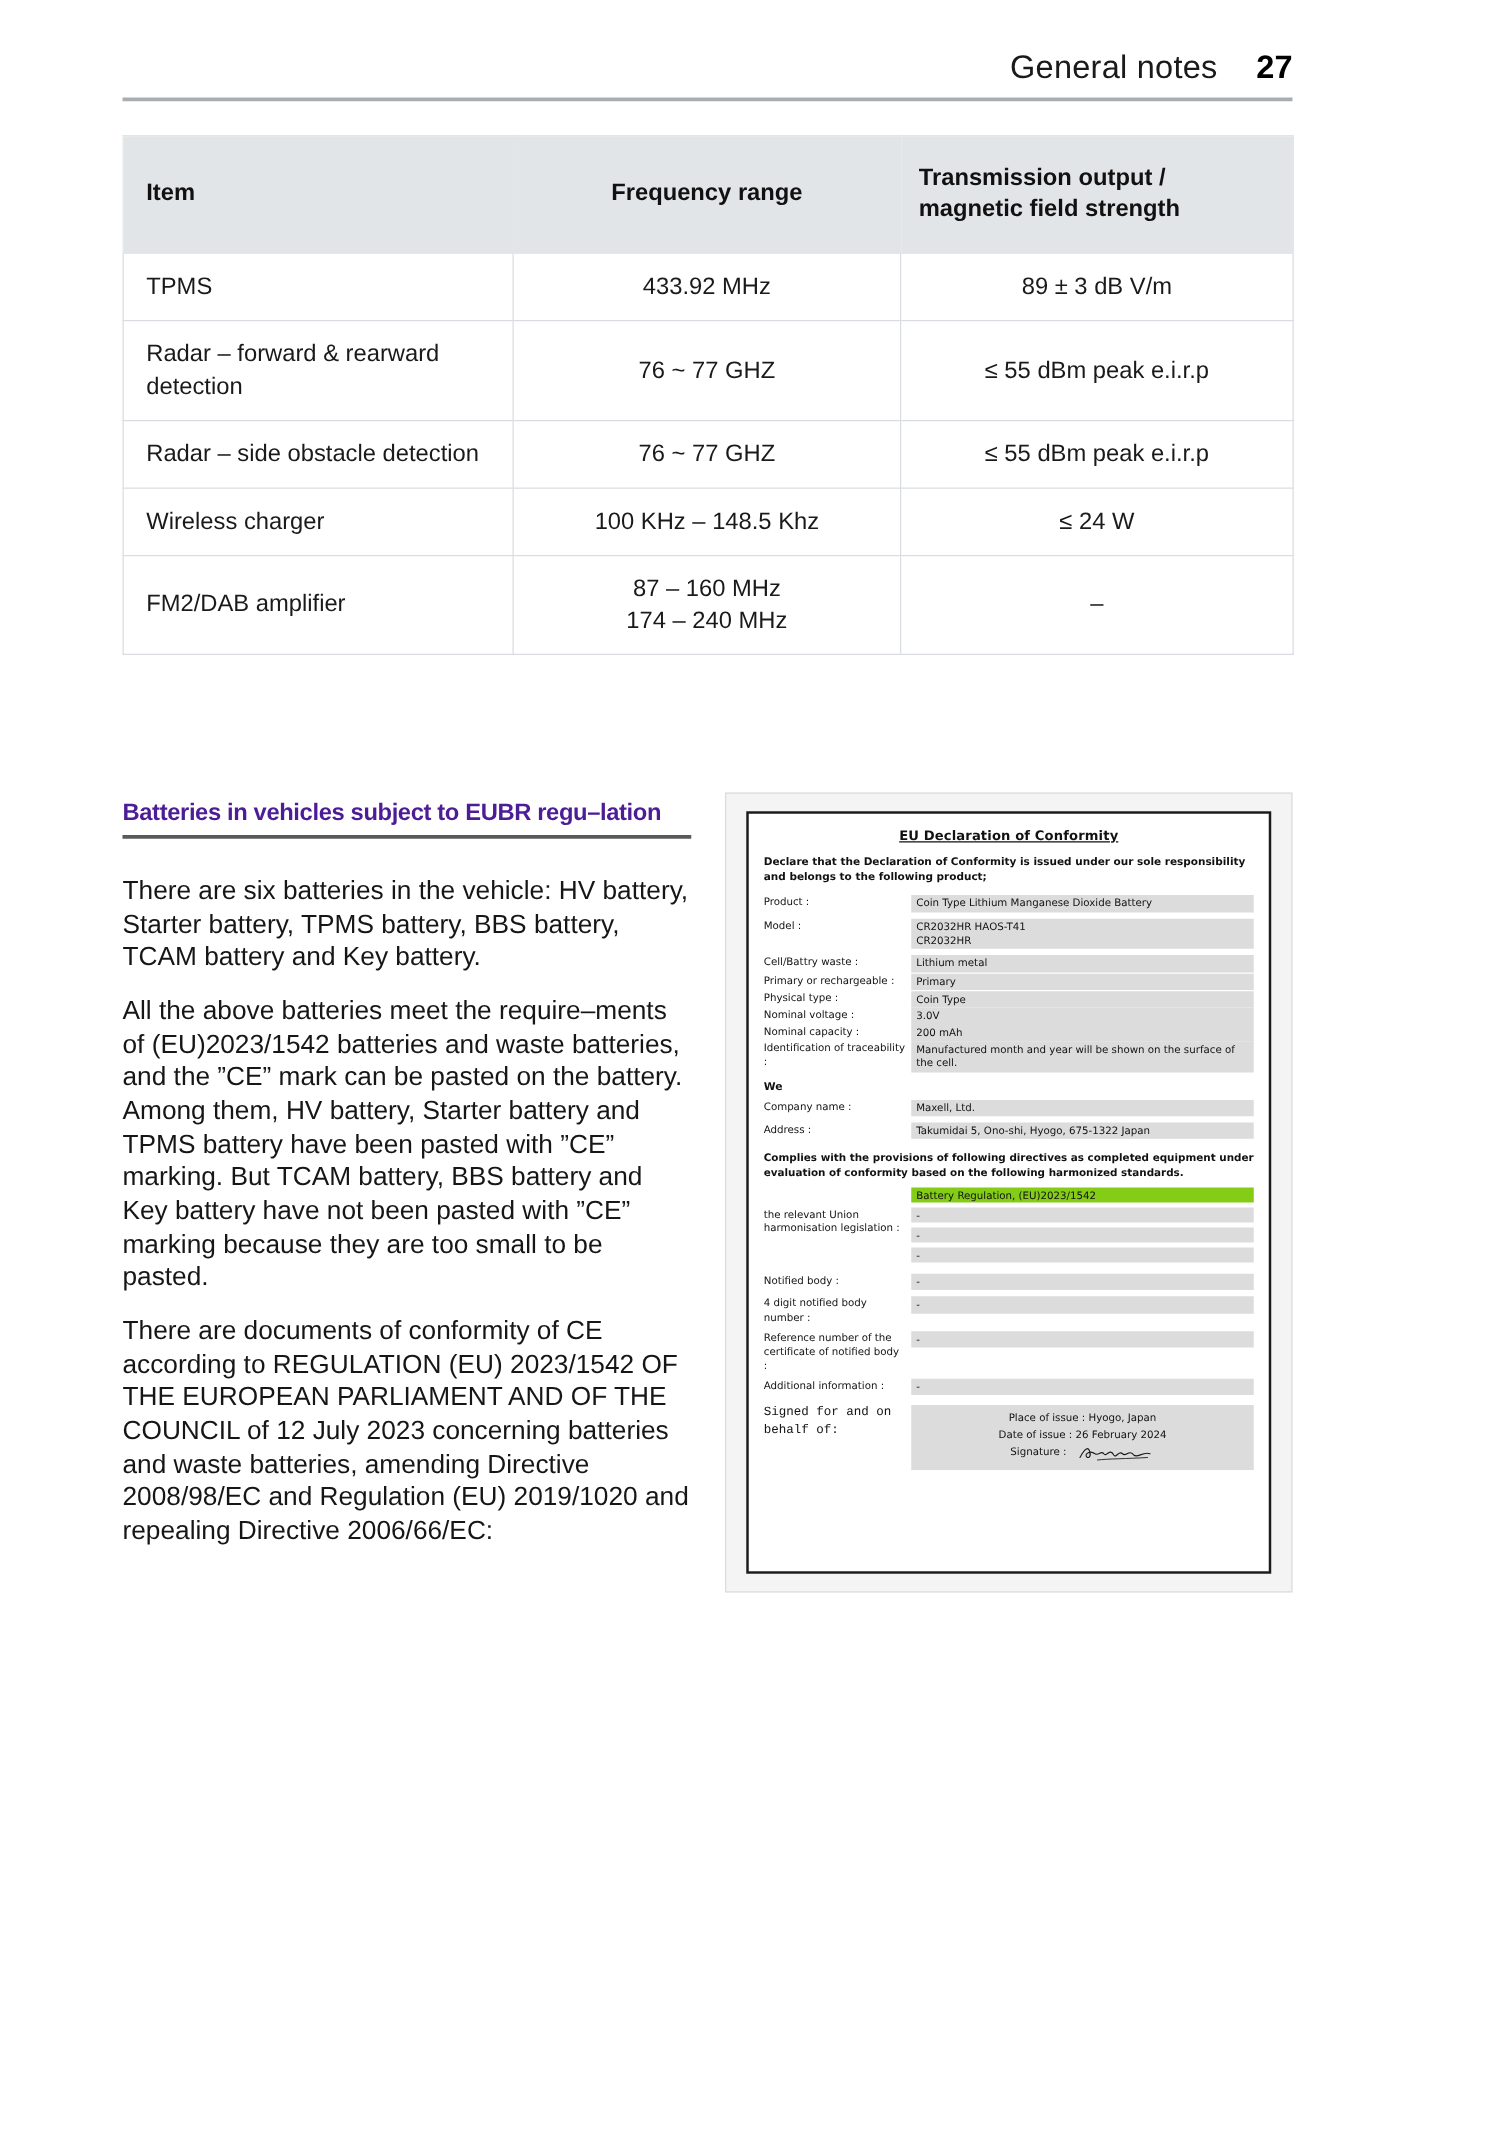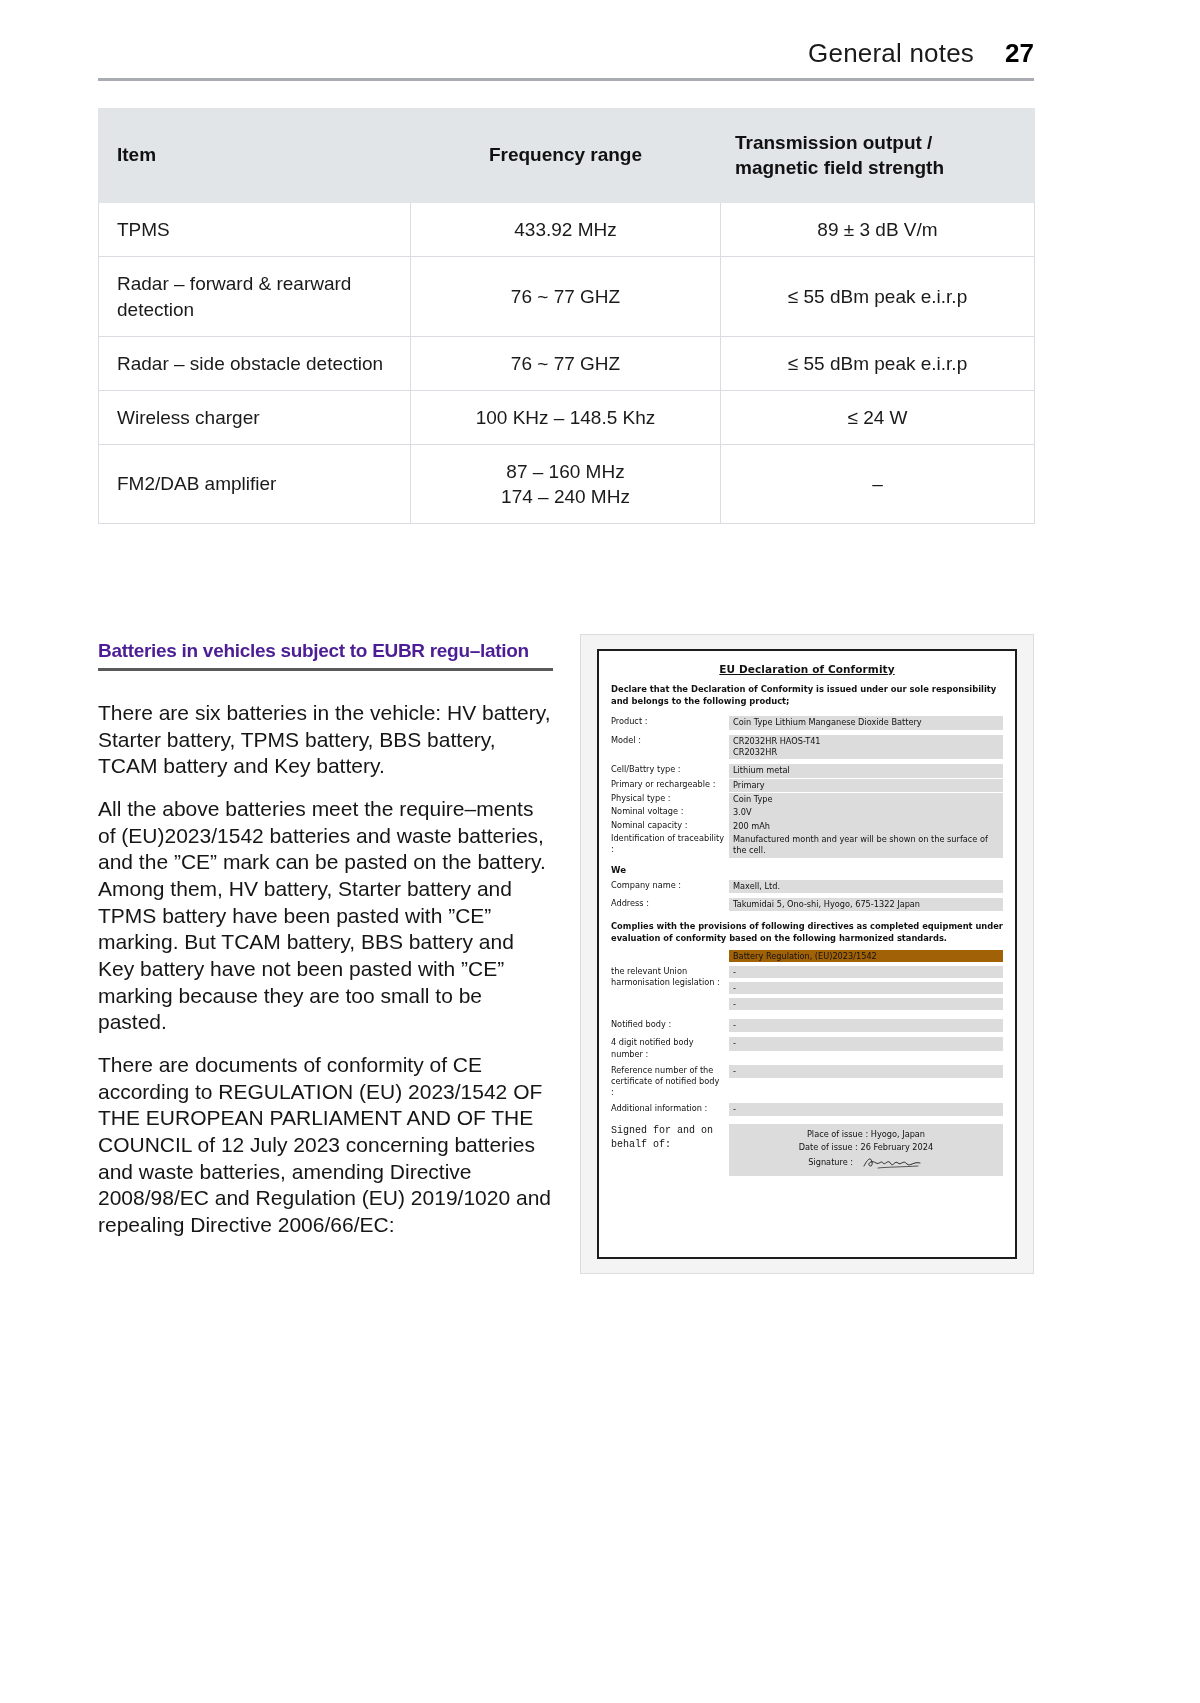--- a/index.html
+++ b/index.html
@@ -124,21 +124,21 @@
     flex:1; background:#dcdcdc; padding:1px 4px; line-height:1.38;
     min-height:11px; font-size:8.2px;
   }
   .crow.tight { margin-bottom:0px; }
   .crow.tight2 { margin-bottom:1px; }
   .cert-we { font-weight:700; font-size:8.6px; margin:7px 0 5px 0; }
   .cert-complies {
     font-weight:700; font-size:8.3px; line-height:1.45; margin:9px 0 6px 0;
   }
   .reg-line {
-    margin-left:118px; background:#a16207; padding:1px 4px; font-size:8.2px; margin-bottom:4px;
+    margin-left:118px; background:#84cc16; padding:1px 4px; font-size:8.2px; margin-bottom:4px;
   }
   .stack-vals { flex:1; }
   .stack-vals .sv {
     background:#dcdcdc; padding:1px 4px; margin-bottom:4px; min-height:11px; font-size:8.2px;
   }
   .sign-box {
     margin-top:8px; display:flex; align-items:flex-start;
   }
   .sign-box .lbl { width:118px; flex:0 0 118px; line-height:1.35; font-size:10px;font-family:Liberation Mono, monospace; }
   .sign-box .sbody {
@@ -228,21 +228,21 @@
 
       <div class="crow">
         <div class="lbl">Model :</div>
         <div class="val">
           <span>CR2032HR HAOS-T41</span><br>
           <span>CR2032HR</span>
         </div>
       </div>
 
       <div class="crow tight2">
-        <div class="lbl">Cell/Battry type :</div>
+        <div class="lbl">Cell/Battry waste :</div>
         <div class="val">Lithium metal</div>
       </div>
 
       <div class="crow tight2">
         <div class="lbl">Primary or rechargeable :</div>
         <div class="val">Primary</div>
       </div>
 
       <div class="crow tight">
         <div class="lbl">Physical type :</div>

